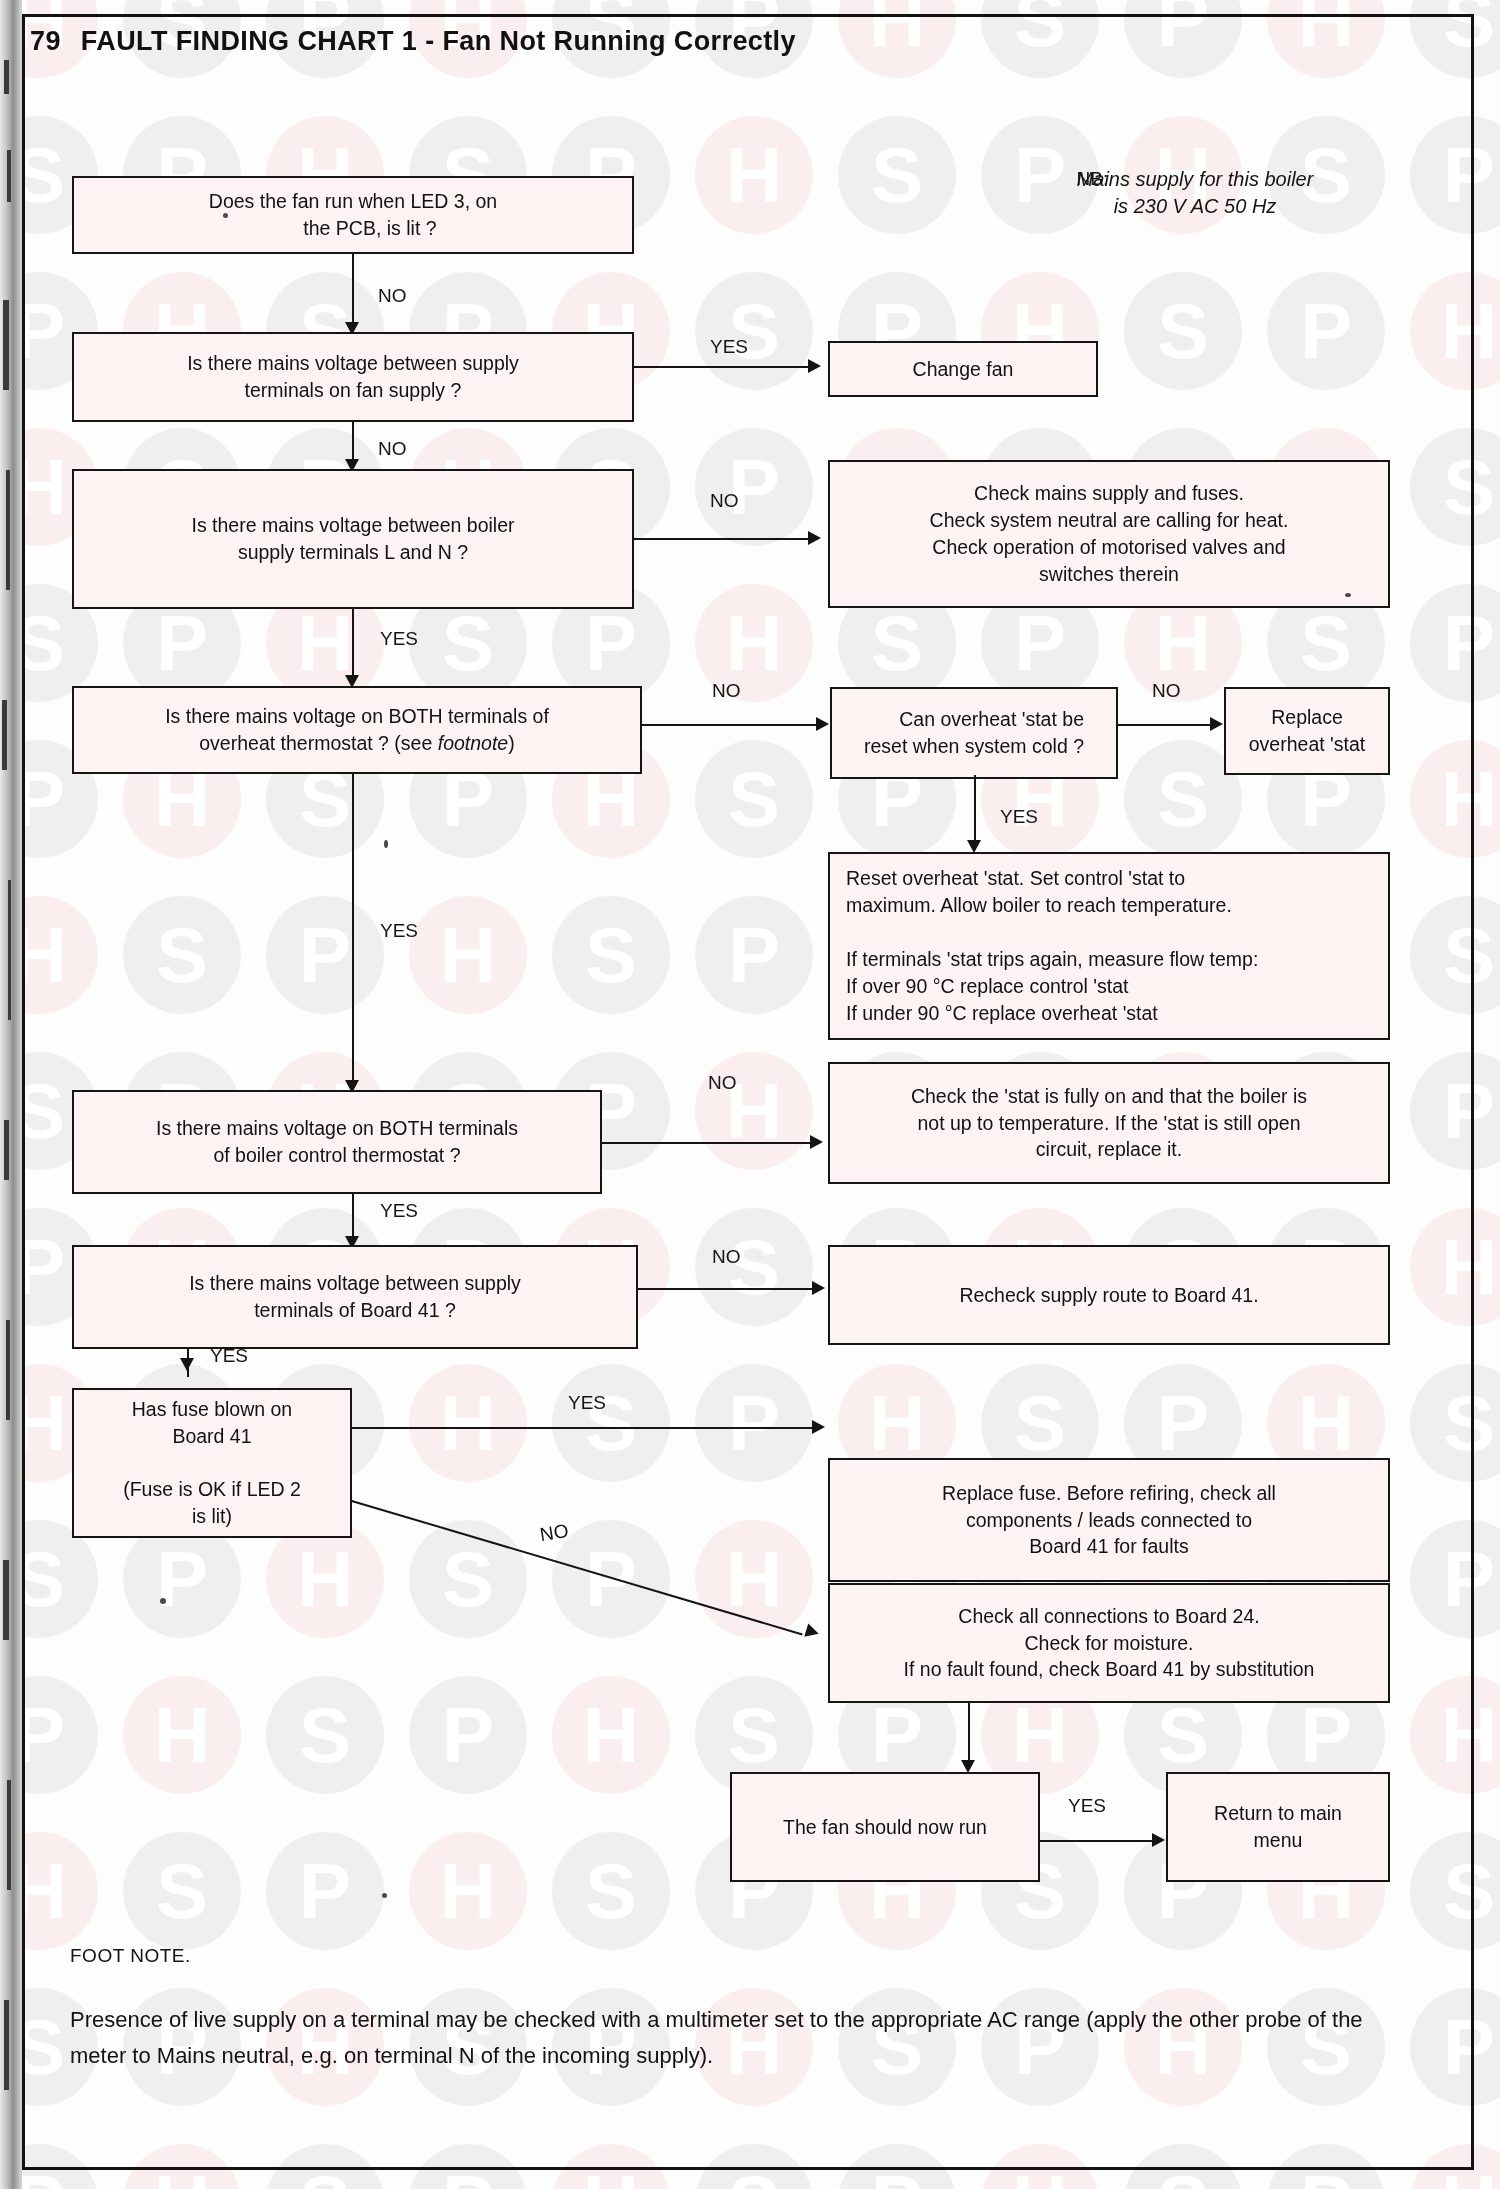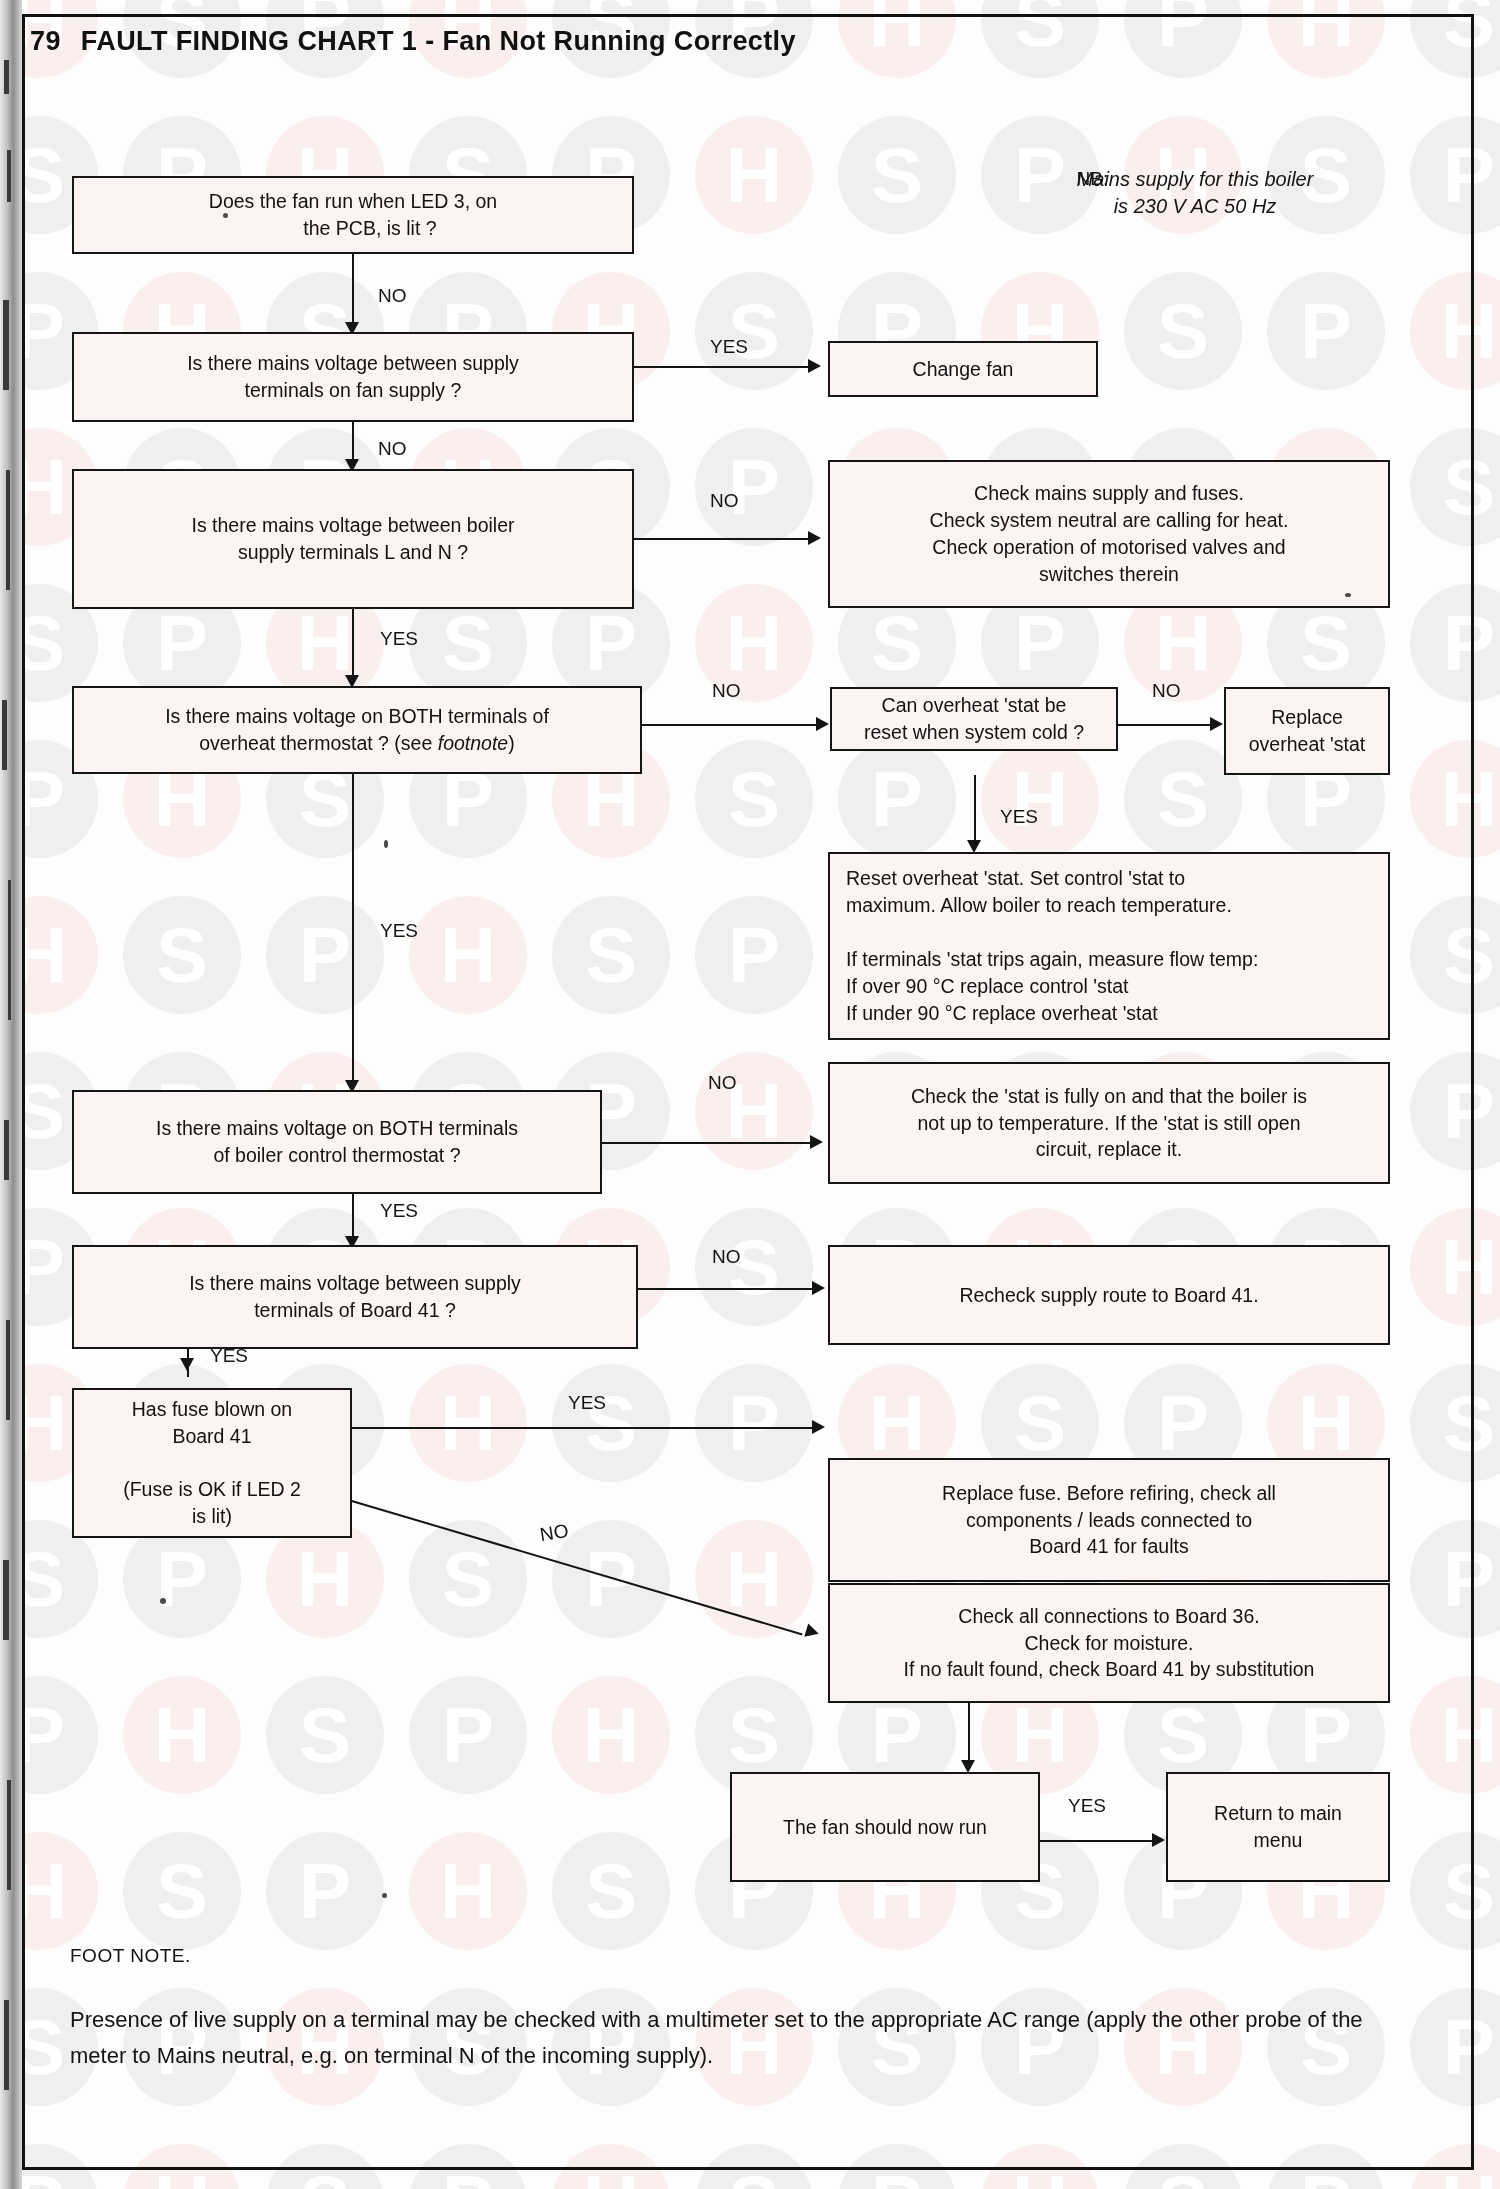--- a/index.html
+++ b/index.html
@@ -374,21 +374,21 @@
       <div>
         <span>Is there  mains voltage on BOTH terminals of</span><br>
         <span>overheat thermostat ? (see </span><span class="it">footnote</span><span>)</span>
       </div>
     </div>
 
     <div class="hline" style="left:642px;top:724px;width:180px;"></div>
     <div class="arrow-r" style="left:816px;top:717px;"></div>
     <div class="lbl" style="left:712px;top:680px;">NO</div>
 
-    <div class="box" style="left:830px;top:687px;width:288px;height:64px;">
+    <div class="box" style="left:830px;top:687px;width:288px;height:92px;text-align:right;">
       <div>
         <span>Can overheat 'stat be</span><br>
         <span>reset when system cold ?</span>
       </div>
     </div>
 
     <div class="hline" style="left:1118px;top:724px;width:98px;"></div>
     <div class="arrow-r" style="left:1210px;top:717px;"></div>
     <div class="lbl" style="left:1152px;top:680px;">NO</div>
 
@@ -480,21 +480,21 @@
         <span>Board 41 for faults</span>
       </div>
     </div>
 
     <div class="diag" style="left:352px;top:1500px;width:470px;transform:rotate(16.5deg);"></div>
     <div class="arrow-r" style="left:806px;top:1625px;transform:rotate(16.5deg);"></div>
     <div class="lbl slant" style="left:540px;top:1522px;">NO</div>
 
     <div class="box" style="left:828px;top:1583px;width:562px;height:120px;">
       <div>
-        <span>Check all connections to Board 36.</span><br>
+        <span>Check all connections to Board 24.</span><br>
         <span>Check for moisture.</span><br>
         <span>If no fault found, check Board 41 by substitution</span>
       </div>
     </div>
 
     <div class="vline" style="left:968px;top:1703px;height:64px;"></div>
     <div class="arrow-d" style="left:961px;top:1760px;"></div>
 
     <div class="box" style="left:730px;top:1772px;width:310px;height:110px;">
       <span>The fan should now run</span>

